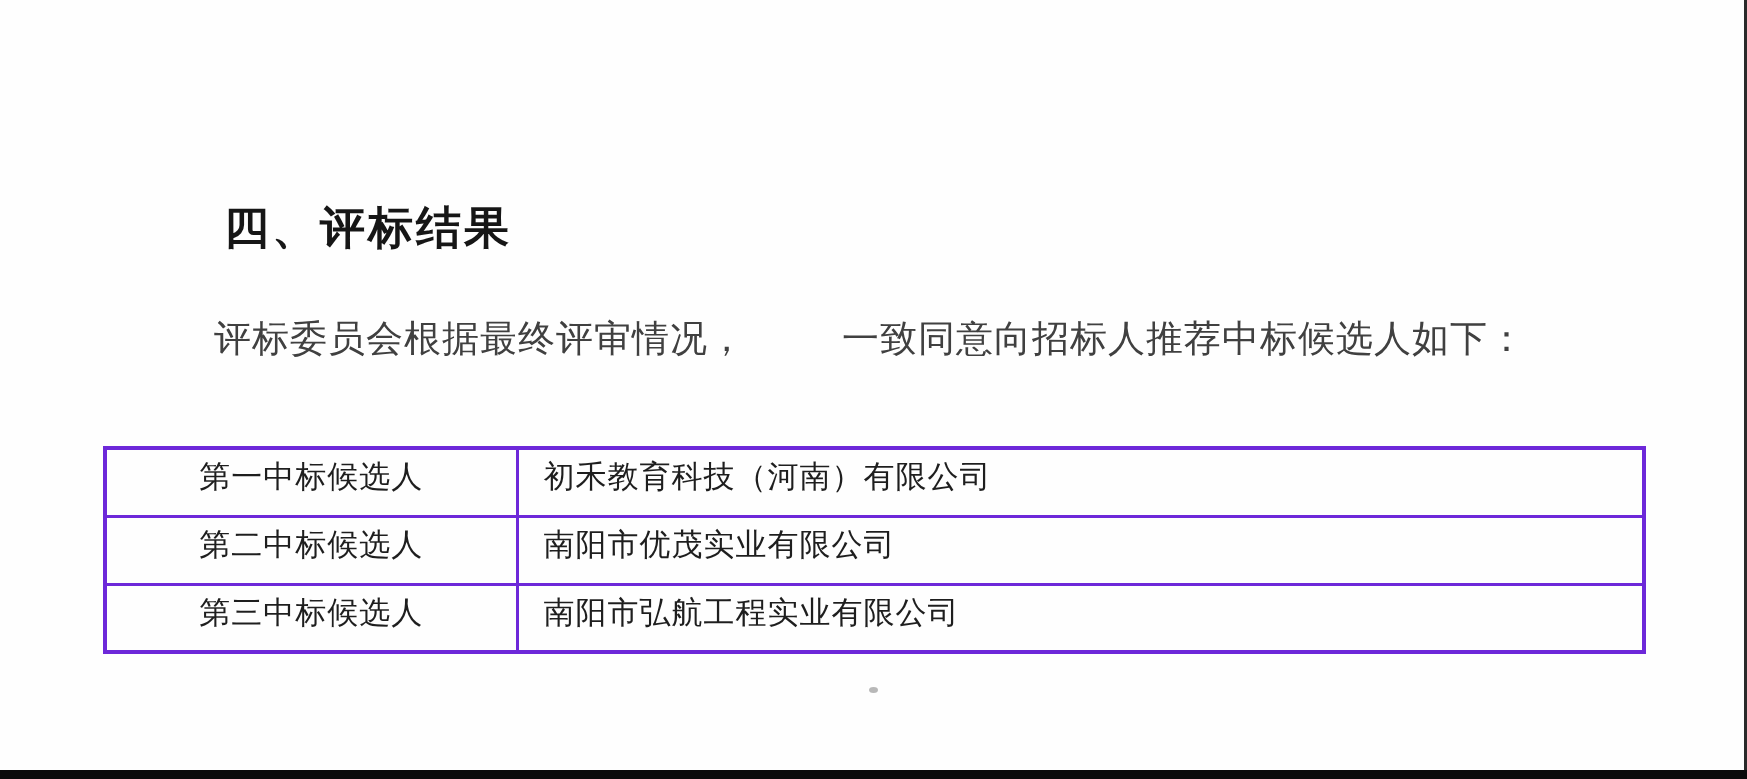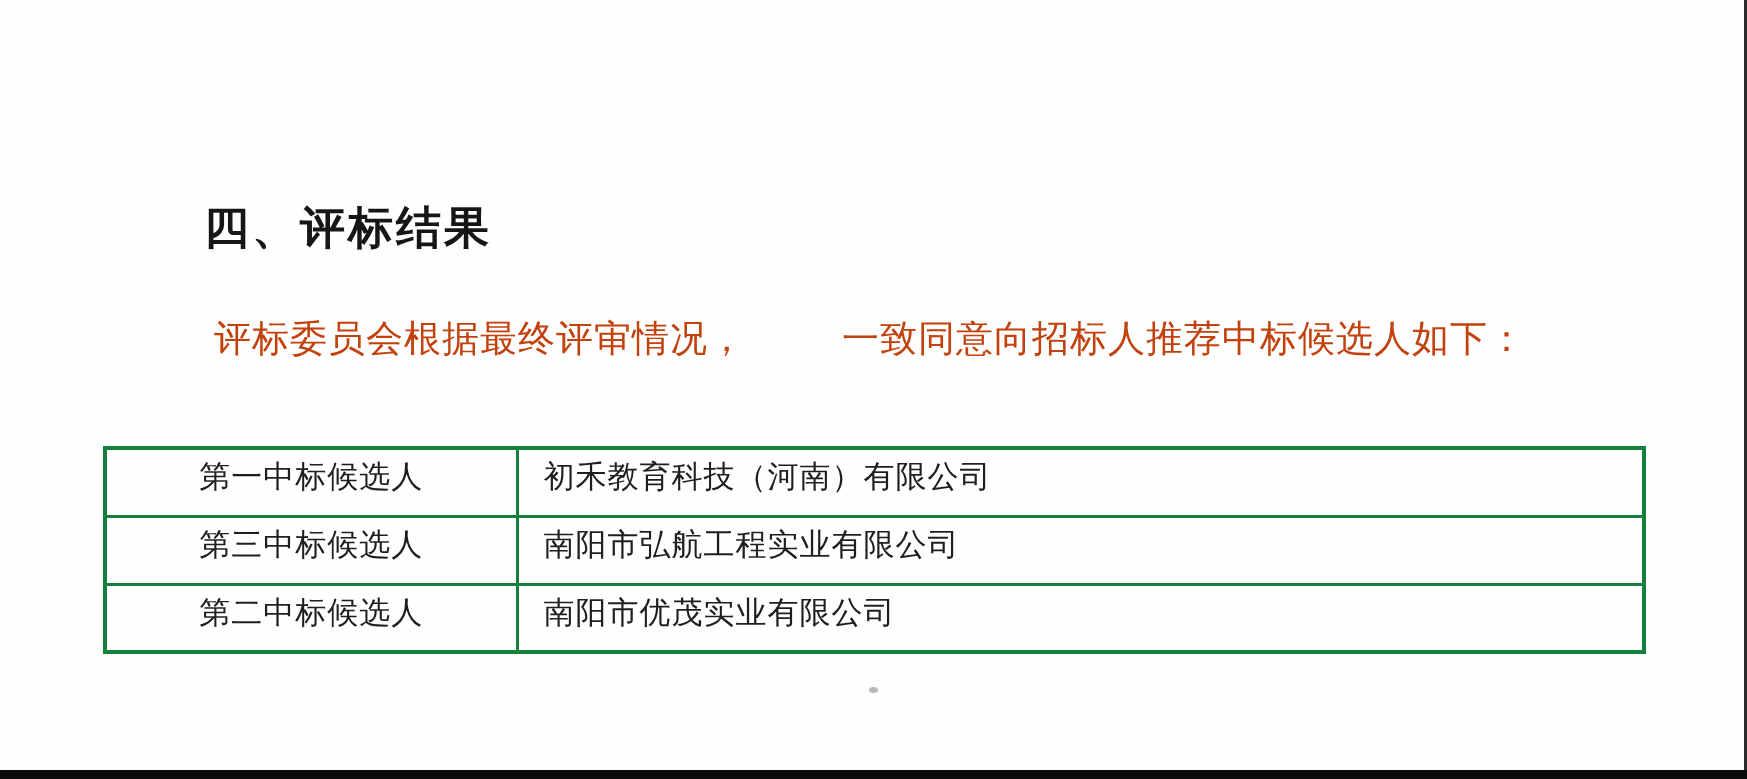--- a/index.html
+++ b/index.html
@@ -30,50 +30,50 @@
     position: absolute;
     left: 869px; top: 687px;
     width: 9px; height: 6px;
     background: #9a9a9a;
     border-radius: 50%;
     opacity: .7;
   }
 
   .heading {
     position: absolute;
-    left: 204px; top: 198px;
+    left: 224px; top: 198px;
     font-size: 45px;
     font-weight: bold;
     letter-spacing: 3px;
     color: #161616;
     white-space: nowrap;
   }
 
   .paragraph {
     position: absolute;
     left: 214px; top: 314px;
     font-size: 37px;
     letter-spacing: 1px;
-    color: #c2410c;
+    color: #404040;
     white-space: nowrap;
   }
   .paragraph .gap {
     display: inline-block;
     width: 96px;
   }
 
   table.candidates {
     position: absolute;
     left: 103px; top: 446px;
     width: 1543px;
     border-collapse: collapse;
     table-layout: fixed;
   }
   table.candidates td {
-    border: 3px solid #15803d;
+    border: 3px solid #6d28d9;
     vertical-align: top;
     font-size: 31px;
     color: #1e1e1e;
     letter-spacing: 1px;
     padding-top: 6px;
     height: 68px;
   }
   table.candidates td.label-cell {
     width: 412px;
     text-align: center;
@@ -98,26 +98,26 @@
     <span>评标委员会根据最终评审情况，</span><span class="gap"></span><span>一致同意向招标人推荐中标候选人如下：</span>
   </div>
 
   <table class="candidates">
     <tbody>
       <tr>
         <td class="label-cell">第一中标候选人</td>
         <td class="company-cell">初禾教育科技（河南）有限公司</td>
       </tr>
       <tr>
+        <td class="label-cell">第二中标候选人</td>
+        <td class="company-cell">南阳市优茂实业有限公司</td>
+      </tr>
+      <tr>
         <td class="label-cell">第三中标候选人</td>
         <td class="company-cell">南阳市弘航工程实业有限公司</td>
-      </tr>
-      <tr>
-        <td class="label-cell">第二中标候选人</td>
-        <td class="company-cell">南阳市优茂实业有限公司</td>
       </tr>
     </tbody>
   </table>
 
   <div class="scan-speck"></div>
   <div class="scan-line-right"></div>
   <div class="scan-bar-bottom"></div>
 
 </div>
 

